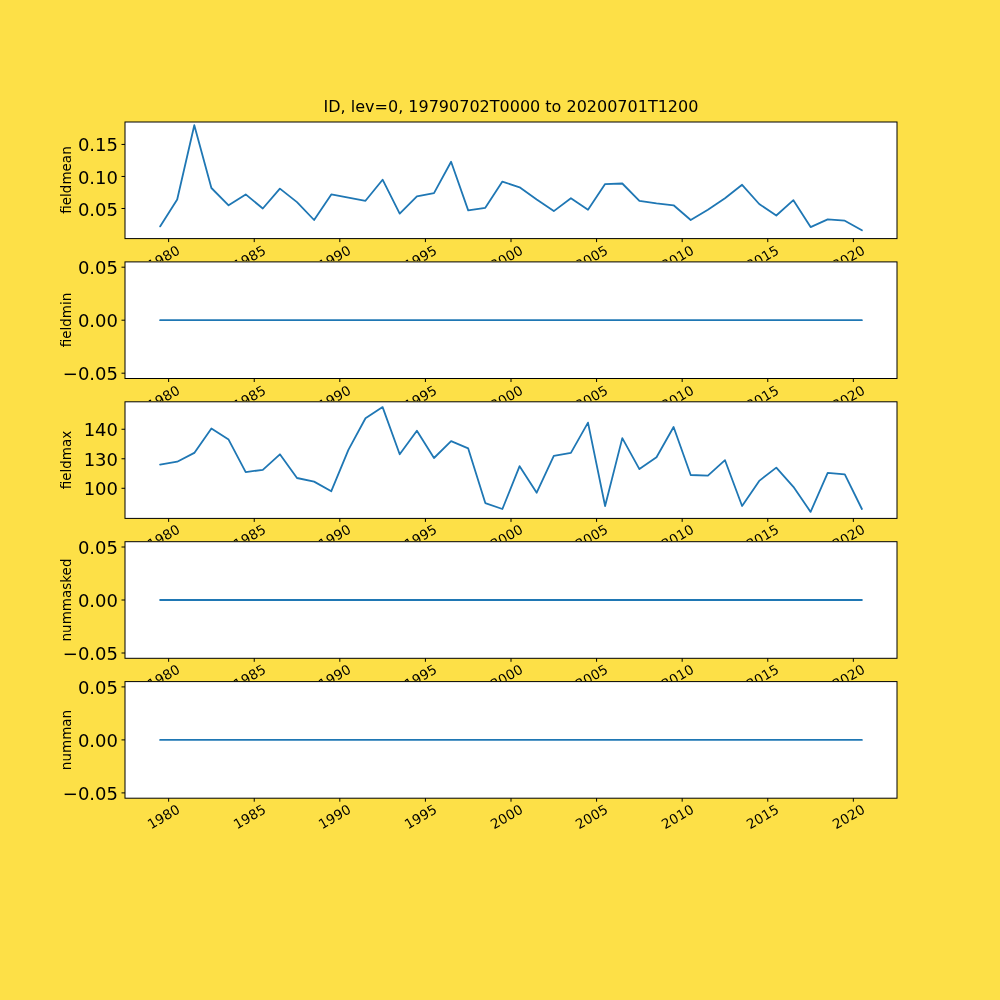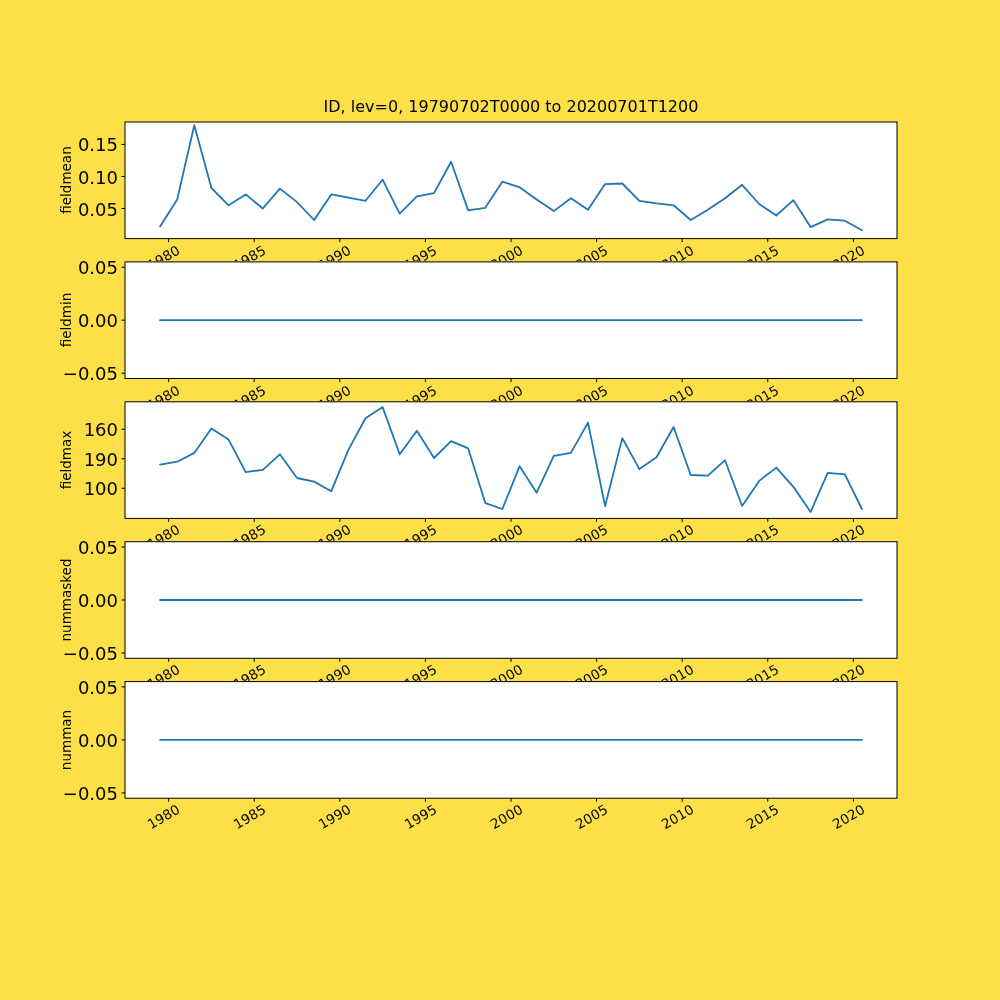--- a/index.html
+++ b/index.html
@@ -144,22 +144,22 @@
         <div class="xtick" style="top: 1.5px; right: 551.2px;">1990</div>
         <div class="xtick" style="top: 1.5px; right: 465.6px;">1995</div>
         <div class="xtick" style="top: 1.5px; right: 380px;">2000</div>
         <div class="xtick" style="top: 1.5px; right: 294.4px;">2005</div>
         <div class="xtick" style="top: 1.5px; right: 208.8px;">2010</div>
         <div class="xtick" style="top: 1.5px; right: 123.2px;">2015</div>
         <div class="xtick" style="top: 1.5px; right: 37.6px;">2020</div>
       </div>
       <div class="ylab" style="left: 66px; top: 460.1px;">fieldmax</div>
       <div class="ytick" style="right: 882px; top: 488.3px;">100</div>
-      <div class="ytick" style="right: 882px; top: 458.8px;">190</div>
-      <div class="ytick" style="right: 882px; top: 429.3px;">160</div>
+      <div class="ytick" style="right: 882px; top: 458.8px;">130</div>
+      <div class="ytick" style="right: 882px; top: 429.3px;">140</div>
       <div class="gapstrip" style="left: 125px; width: 772px; top: 519.9px; height: 20.8px;">
         <div class="xtick" style="top: 1.5px; right: 722.4px;">1980</div>
         <div class="xtick" style="top: 1.5px; right: 636.8px;">1985</div>
         <div class="xtick" style="top: 1.5px; right: 551.2px;">1990</div>
         <div class="xtick" style="top: 1.5px; right: 465.6px;">1995</div>
         <div class="xtick" style="top: 1.5px; right: 380px;">2000</div>
         <div class="xtick" style="top: 1.5px; right: 294.4px;">2005</div>
         <div class="xtick" style="top: 1.5px; right: 208.8px;">2010</div>
         <div class="xtick" style="top: 1.5px; right: 123.2px;">2015</div>
         <div class="xtick" style="top: 1.5px; right: 37.6px;">2020</div>

